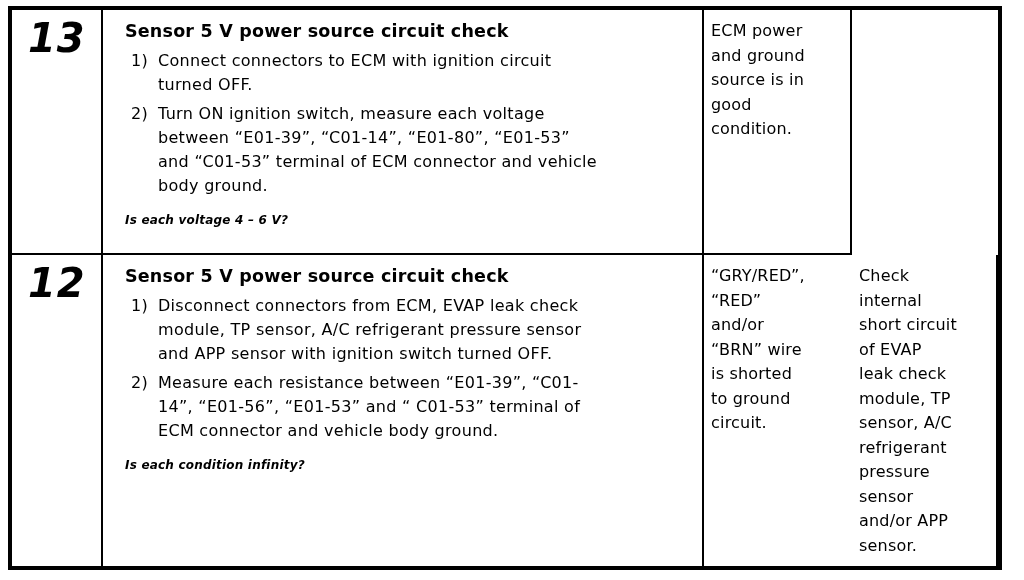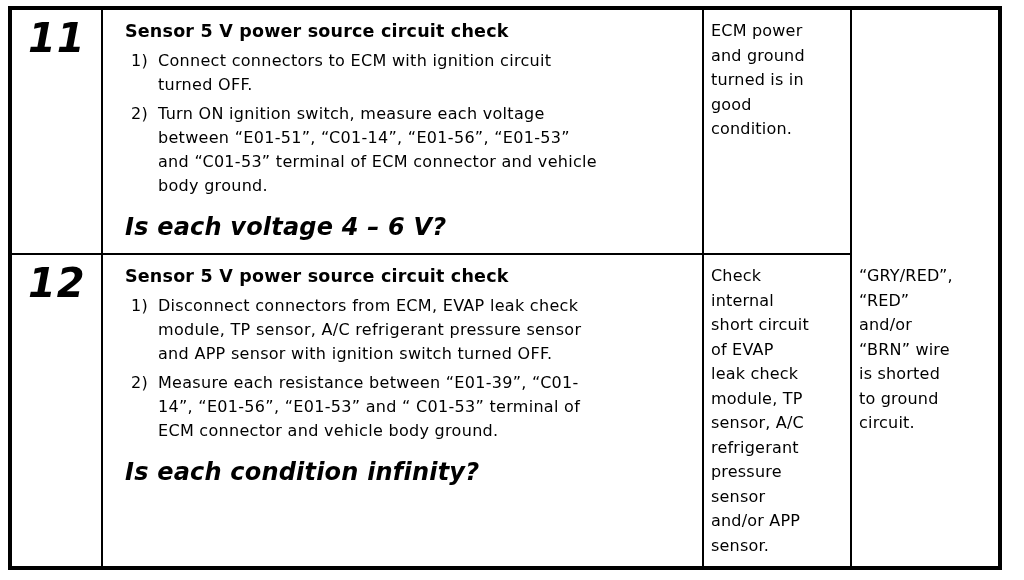--- a/index.html
+++ b/index.html
@@ -51,64 +51,64 @@
     padding-left: 33px;
     margin-top: 5px;
     font-size: 16px;
     line-height: 24px;
     letter-spacing: 0.3px;
   }
   .proc-marker { position: absolute; left: 6px; top: 0; }
   .step-text { white-space: pre-line; }
   .proc-question {
     margin-top: 15px;
-    font-size: 24px;
+    font-size: 12px;
     font-weight: bold;
     font-style: italic;
     letter-spacing: 0.2px;
   }
   .result-cell, .action-cell {
     padding: 9px 6px 0 7px;
     font-size: 16px;
     line-height: 24.5px;
     letter-spacing: 0.2px;
   }
   .pre { white-space: pre-line; }
 </style>
 </head>
 <body>
 
 <div class="diag-table">
 
   <div class="t-row row-1">
     <div class="cell step-cell">
-      <span>11</span>
+      <span>13</span>
     </div>
     <div class="cell proc-cell">
       <div class="proc-title">Sensor 5 V power source circuit check</div>
       <ol class="proc-list">
         <li class="proc-item">
           <span class="proc-marker">1)</span>
           <span class="step-text">Connect connectors to ECM with ignition circuit
 turned OFF.</span>
         </li>
         <li class="proc-item">
           <span class="proc-marker">2)</span>
           <span class="step-text">Turn ON ignition switch, measure each voltage
-between “E01-51”, “C01-14”, “E01-56”, “E01-53”
+between “E01-39”, “C01-14”, “E01-80”, “E01-53”
 and “C01-53” terminal of ECM connector and vehicle
 body ground.</span>
         </li>
       </ol>
       <div class="proc-question">Is each voltage 4 – 6 V?</div>
     </div>
     <div class="cell result-cell">
       <div class="pre">ECM power
 and ground
-turned is in
+source is in
 good
 condition.</div>
     </div>
   </div>
 
   <div class="t-row row-2">
     <div class="cell step-cell">
       <span>12</span>
     </div>
     <div class="cell proc-cell">
@@ -122,38 +122,38 @@
         </li>
         <li class="proc-item">
           <span class="proc-marker">2)</span>
           <span class="step-text">Measure each resistance between “E01-39”, “C01-
 14”, “E01-56”, “E01-53” and “ C01-53” terminal of
 ECM connector and vehicle body ground.</span>
         </li>
       </ol>
       <div class="proc-question">Is each condition infinity?</div>
     </div>
+    <div class="cell action-cell last-col">
+      <div class="pre">“GRY/RED”,
+“RED”
+and/or
+“BRN” wire
+is shorted
+to ground
+circuit.</div>
+    </div>
     <div class="cell result-cell">
       <div class="pre">Check
 internal
 short circuit
 of EVAP
 leak check
 module, TP
 sensor, A/C
 refrigerant
 pressure
 sensor
 and/or APP
 sensor.</div>
     </div>
-    <div class="cell action-cell last-col">
-      <div class="pre">“GRY/RED”,
-“RED”
-and/or
-“BRN” wire
-is shorted
-to ground
-circuit.</div>
-    </div>
   </div>
 
 </div>
 
 </body></html>

